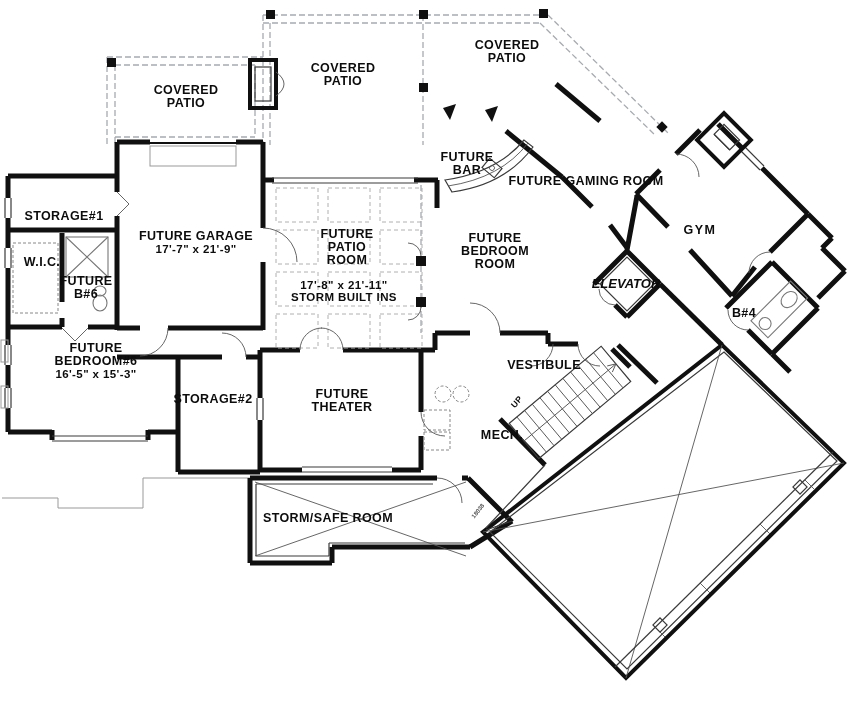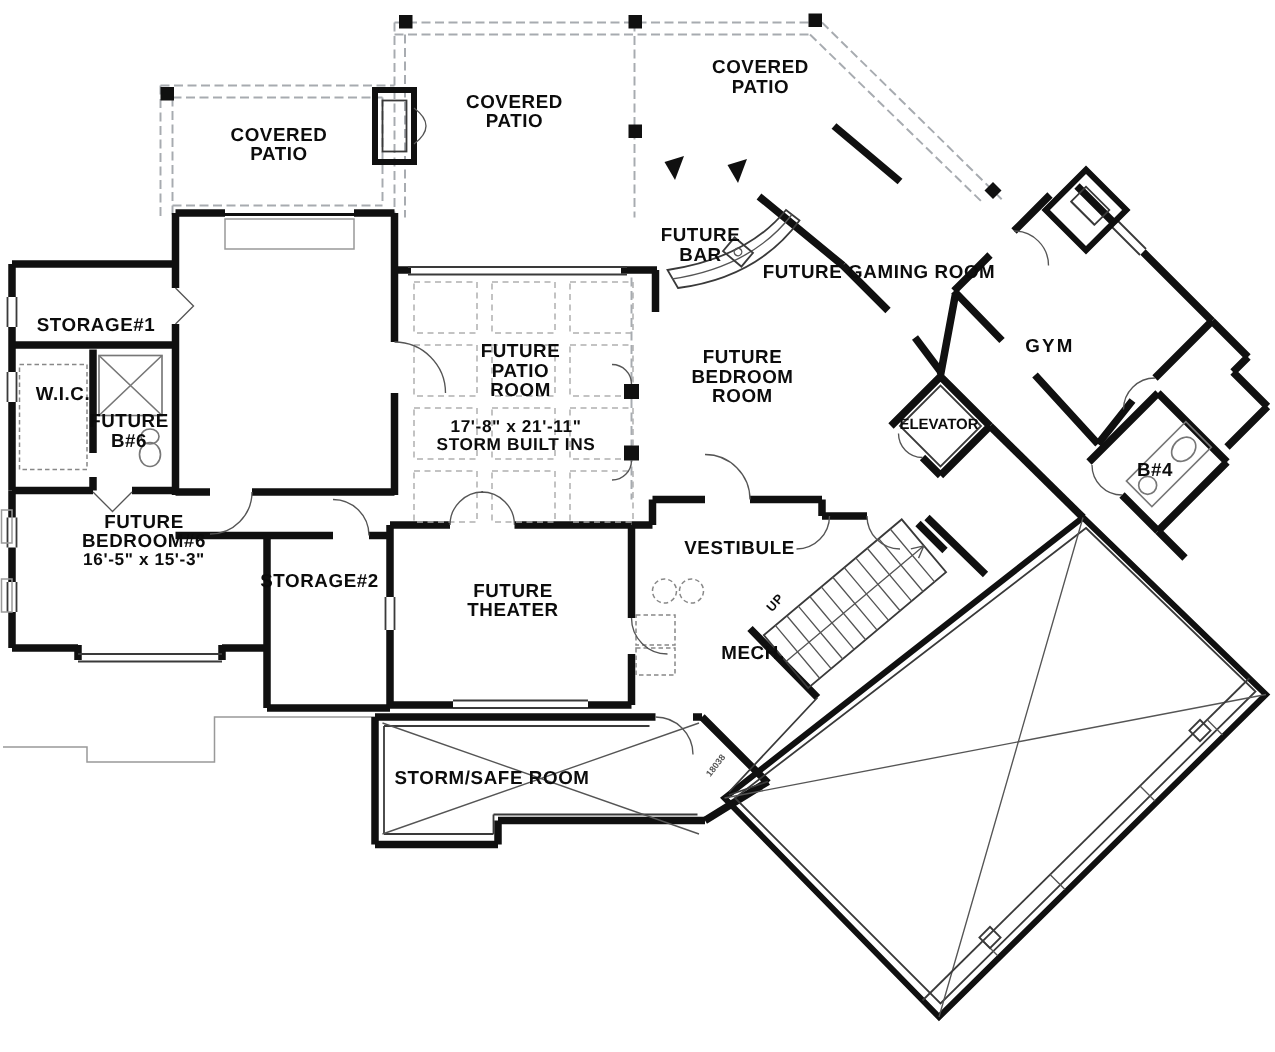--- a/index.html
+++ b/index.html
@@ -15,21 +15,21 @@
   .dash{stroke:#a7abb0;stroke-width:1.3;fill:none;stroke-dasharray:6 3;}
   .dashg{stroke:#b0b0b0;stroke-width:1;fill:none;stroke-dasharray:4 3;}
   .dash2{stroke:#888;stroke-width:1;fill:none;stroke-dasharray:3 2;}
   .gray{stroke:#999;stroke-width:1;fill:none;}
   .blk{fill:#101010;stroke:none;}
   
   .lbl{position:absolute;transform:translate(-50%,-50%);color:#0c0c0c;text-align:center;
        font-weight:bold;font-size:12.5px;line-height:1.05;letter-spacing:.4px;white-space:nowrap;}
   .lbl span{display:block;}
   .dim{font-size:11.5px;}
-  .sm{font-size:10px;letter-spacing:0;}
+  .sm{font-size:13px;letter-spacing:0;font-style:italic;}
   .xs{font-size:6px;letter-spacing:0;color:#555;}
   .rotup{transform:translate(-50%,-50%) rotate(-48deg);font-size:8.5px;}
   .rotnum{transform:translate(-50%,-50%) rotate(-52deg);}
 </style>
 </head>
 <body>
 
 <div class="plan">
 
 <svg width="850" height="701" viewBox="0 0 850 701">
@@ -230,20 +230,24 @@
   <div class="lbl" style="left:64px;top:217px">
     <span>STORAGE#1</span>
     </div>
   <div class="lbl" style="left:42px;top:263px">
     <span>W.I.C.</span>
     </div>
   <div class="lbl" style="left:86px;top:288px">
     <span>FUTURE</span>
       <span>B#6</span>
     </div>
+  <div class="lbl" style="left:196px;top:243px">
+    <span>FUTURE  GARAGE</span>
+      <span class="dim">17'-7" x 21'-9"</span>
+    </div>
   <div class="lbl" style="left:347px;top:248px">
     <span>FUTURE</span>
       <span>PATIO</span>
       <span>ROOM</span>
     </div>
   <div class="lbl dim" style="left:344px;top:291px">
     <span>17'-8" x 21'-11"</span>
       <span>STORM BUILT INS</span>
     </div>
   <div class="lbl" style="left:467px;top:164px">
@@ -257,36 +261,36 @@
     <span>FUTURE</span>
       <span>BEDROOM</span>
       <span>ROOM</span>
     </div>
   <div class="lbl" style="left:700px;top:231px;letter-spacing:1.5px">
     <span>GYM</span>
     </div>
   <div class="lbl sm" style="left:626px;top:284px">
     <span>ELEVATOR</span>
     </div>
-  <div class="lbl" style="left:770px;top:314px">
+  <div class="lbl" style="left:744px;top:314px">
     <span>B#4</span>
     </div>
   <div class="lbl" style="left:96px;top:361px">
     <span>FUTURE</span>
       <span>BEDROOM#6</span>
       <span class="dim">16'-5" x 15'-3"</span>
     </div>
-  <div class="lbl" style="left:213px;top:388px">
+  <div class="lbl" style="left:213px;top:400px">
     <span>STORAGE#2</span>
     </div>
   <div class="lbl" style="left:342px;top:401px">
     <span>FUTURE</span>
       <span>THEATER</span>
     </div>
-  <div class="lbl" style="left:493px;top:366px">
+  <div class="lbl" style="left:544px;top:366px">
     <span>VESTIBULE</span>
     </div>
   <div class="lbl" style="left:502px;top:436px">
     <span>MECH.</span>
     </div>
   <div class="lbl rotup" style="left:517px;top:402px">
     <span>UP</span>
     </div>
   <div class="lbl" style="left:328px;top:519px">
     <span>STORM/SAFE  ROOM</span>

